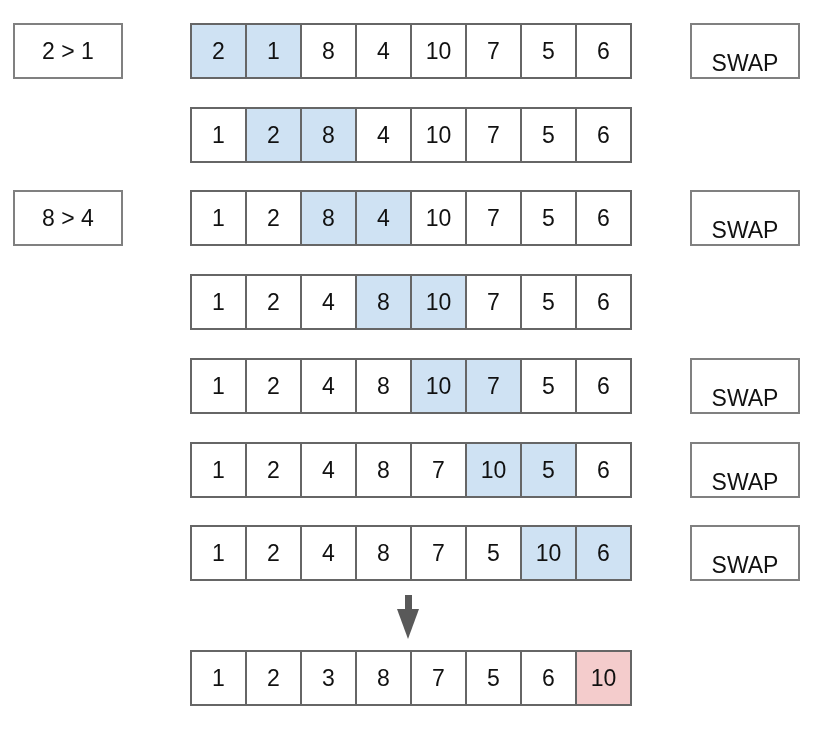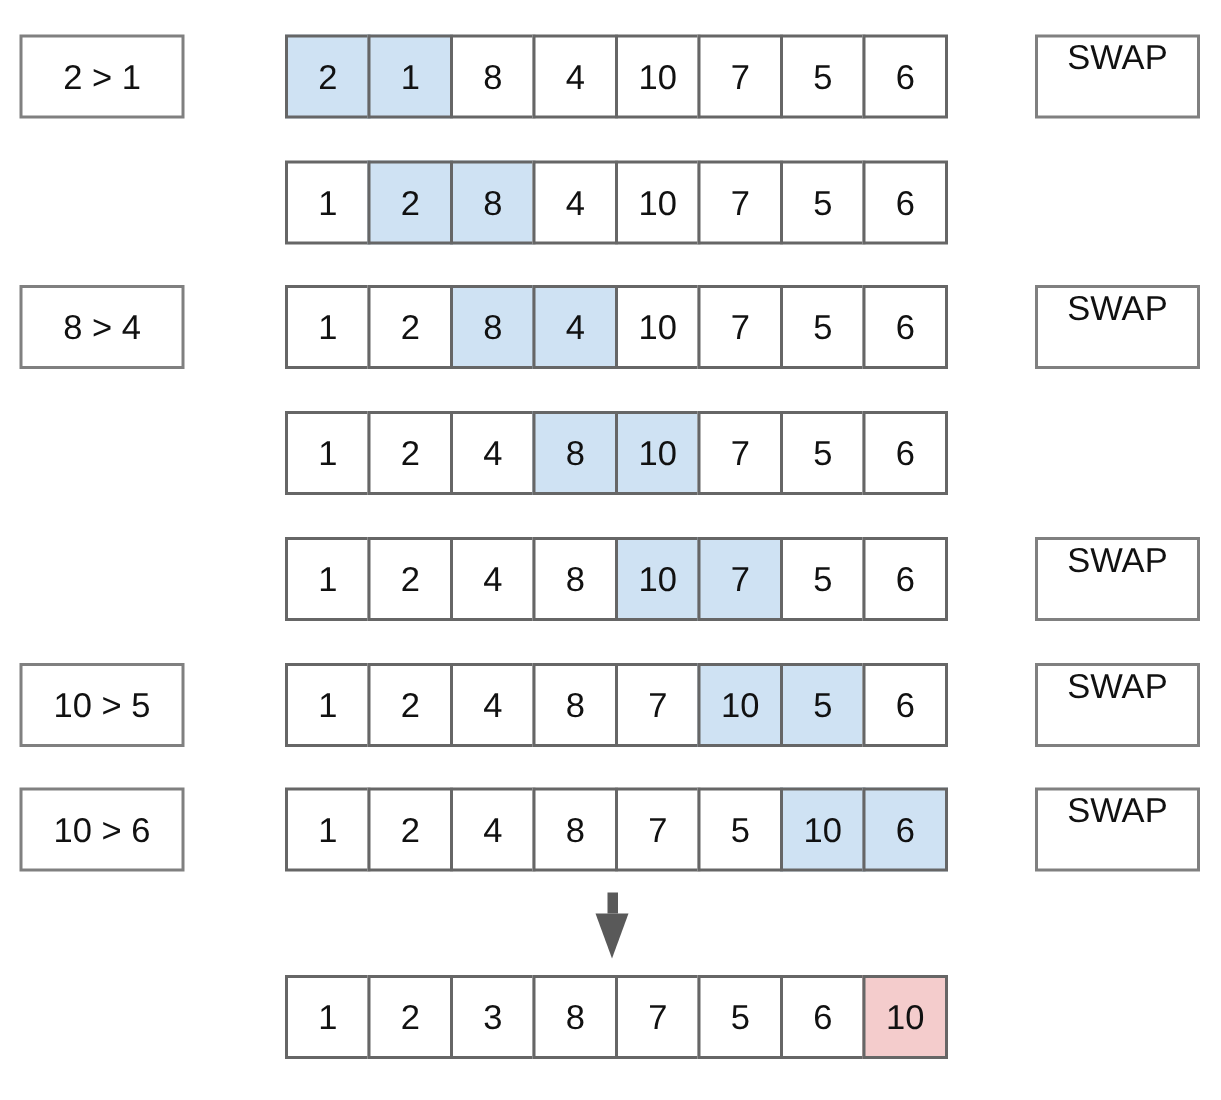--- a/index.html
+++ b/index.html
@@ -39,21 +39,21 @@
   .swap-box {
     position: absolute;
     left: 690px;
     top: 0;
     width: 110px;
     height: 56px;
     box-sizing: border-box;
     border: 2px solid var(--label-border, #808080);
     background: #ffffff;
     display: flex;
-    align-items: flex-start;
+    align-items: flex-end;
     justify-content: center;
   }
   .array {
     position: absolute;
     left: 190px;
     top: 0;
     display: flex;
   }
   .cell {
     width: 57px;
@@ -164,41 +164,35 @@
         <div class="cell hl-blue">10</div>
         <div class="cell hl-blue">7</div>
         <div class="cell">5</div>
         <div class="cell">6</div>
       </div>
       <div class="swap-box">
         <span>SWAP</span>
       </div>
     </div>
     <div class="step-row" style="top: 442px;">
-      <div class="cmp-box">
-        <span>10 &gt; 5</span>
-      </div>
       <div class="array">
         <div class="cell">1</div>
         <div class="cell">2</div>
         <div class="cell">4</div>
         <div class="cell">8</div>
         <div class="cell">7</div>
         <div class="cell hl-blue">10</div>
         <div class="cell hl-blue">5</div>
         <div class="cell">6</div>
       </div>
       <div class="swap-box">
         <span>SWAP</span>
       </div>
     </div>
     <div class="step-row" style="top: 525px;">
-      <div class="cmp-box">
-        <span>10 &gt; 6</span>
-      </div>
       <div class="array">
         <div class="cell">1</div>
         <div class="cell">2</div>
         <div class="cell">4</div>
         <div class="cell">8</div>
         <div class="cell">7</div>
         <div class="cell">5</div>
         <div class="cell hl-blue">10</div>
         <div class="cell hl-blue">6</div>
       </div>

